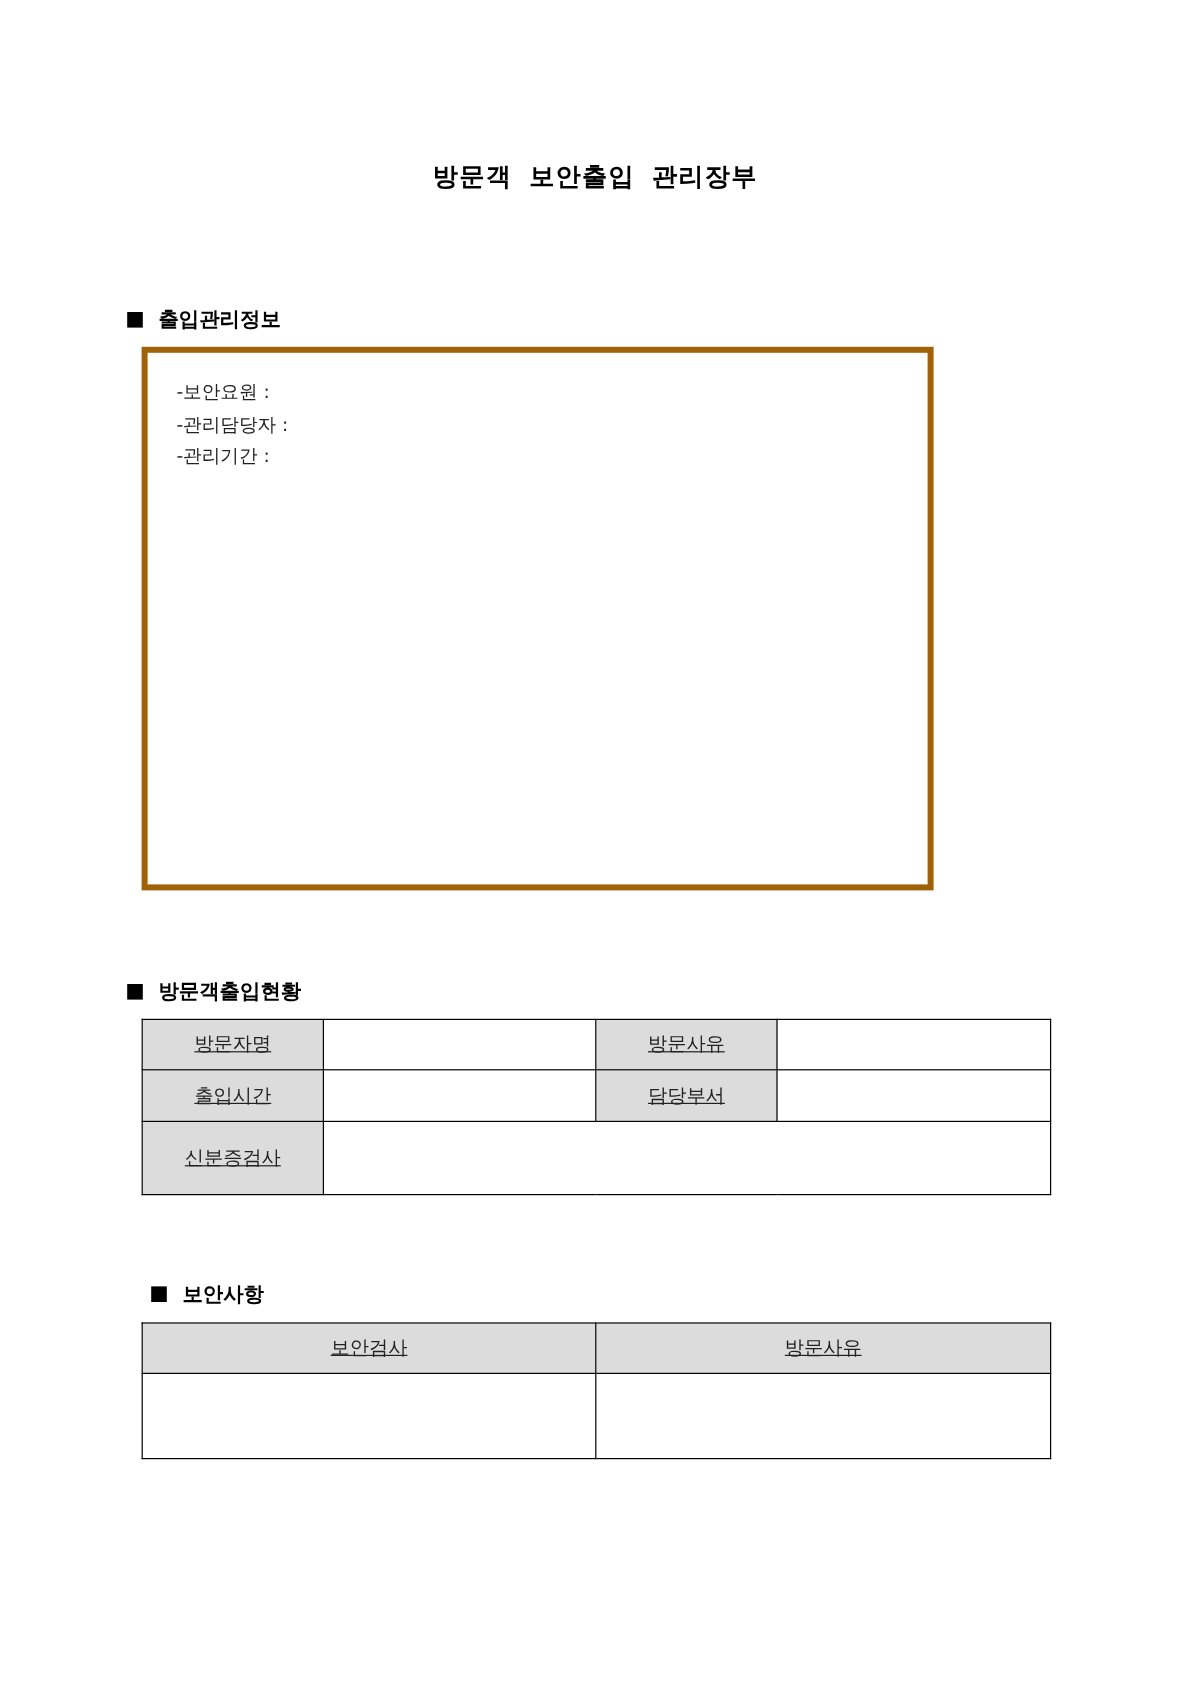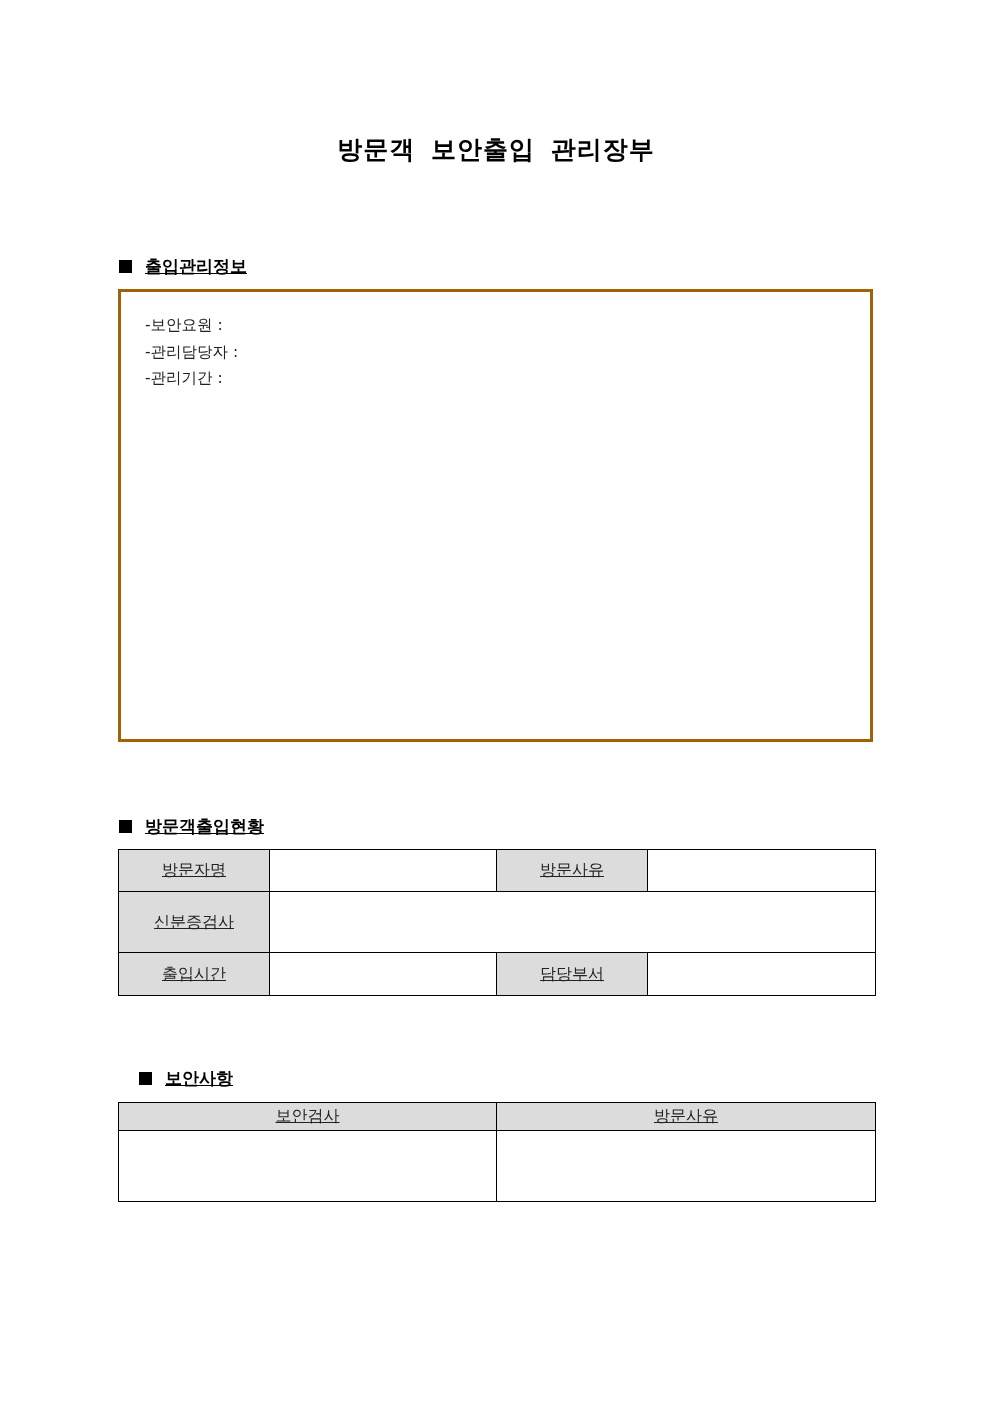--- a/index.html
+++ b/index.html
@@ -2,32 +2,32 @@
 <html><head>
   <meta charset="utf-8">
   <style>
     html, body { margin: 0; padding: 0; background: #ffffff; }
     body {
       width: 992px; height: 1403px; position: relative; overflow: hidden;
       font-family: "DejaVu Sans", "Liberation Sans", sans-serif; color: #000;
     }
     .title {
       position: absolute; left: 0; top: 133px; width: 992px; text-align: center;
-      font-size: 25px; font-weight: bold; letter-spacing: 1px; word-spacing: 6px;
+      font-size: 21px; font-weight: bold; letter-spacing: 1px; word-spacing: 6px;
     }
     .section-heading {
-      position: absolute; left: 119px; font-size: 17px; font-weight: bold;
-      display: flex; align-items: center; text-decoration: underline;
+      position: absolute; left: 106px; font-size: 17px; font-weight: bold;
+      display: flex; align-items: center;
     }
     .square {
       display: inline-block; width: 13px; height: 13px; background: #000; margin-right: 13px;
     }
     .info-box {
-      position: absolute; left: 118px; top: 289px; width: 755px; height: 453px;
-      border: 3px solid #a16207; box-sizing: border-box;
+      position: absolute; left: 118px; top: 289px; width: 660px; height: 453px;
+      border: 5px solid #a16207; box-sizing: border-box;
     }
     .info-lines {
       position: absolute; left: 24px; top: 20px; font-size: 15.5px; line-height: 26.5px; color: #222;
     }
     table {
       position: absolute; border-collapse: collapse; table-layout: fixed;
       font-size: 16px; color: #222;
     }
     td, th { border: 1px solid #000; padding: 0; text-align: center; font-weight: normal; text-decoration: underline; }
     .gray { background: #dcdcdc; }
@@ -62,44 +62,44 @@
       <col style="width:151px">
       <col style="width:228px">
   </colgroup>
   <tbody>
       <tr style="height:42px">
     <td class="gray">방문자명</td>
     <td></td>
     <td class="gray">방문사유</td>
     <td></td>
   </tr>
-  <tr style="height:61px">
-    <td class="gray">신분증검사</td>
-    <td colspan="3"></td>
-  </tr>
   <tr style="height:43px">
     <td class="gray">출입시간</td>
     <td></td>
     <td class="gray">담당부서</td>
     <td></td>
+  </tr>
+  <tr style="height:61px">
+    <td class="gray">신분증검사</td>
+    <td colspan="3"></td>
   </tr>
 </tbody>
   </table>
 
 <div class="section-heading" style="top:1067px;margin-left:20px;">
   <span class="square"></span>
   <span>보안사항</span>
 </div>
 <table id="security-table">
   <colgroup>
       <col style="width:378px">
       <col style="width:379px">
     </colgroup>
   <tbody>
-      <tr style="height:28px">
+      <tr style="height:42px">
     <td class="gray">보안검사</td>
     <td class="gray">방문사유</td>
   </tr>
   <tr style="height:71px">
     <td></td>
     <td></td>
   </tr>
 </tbody>
   </table>
 

